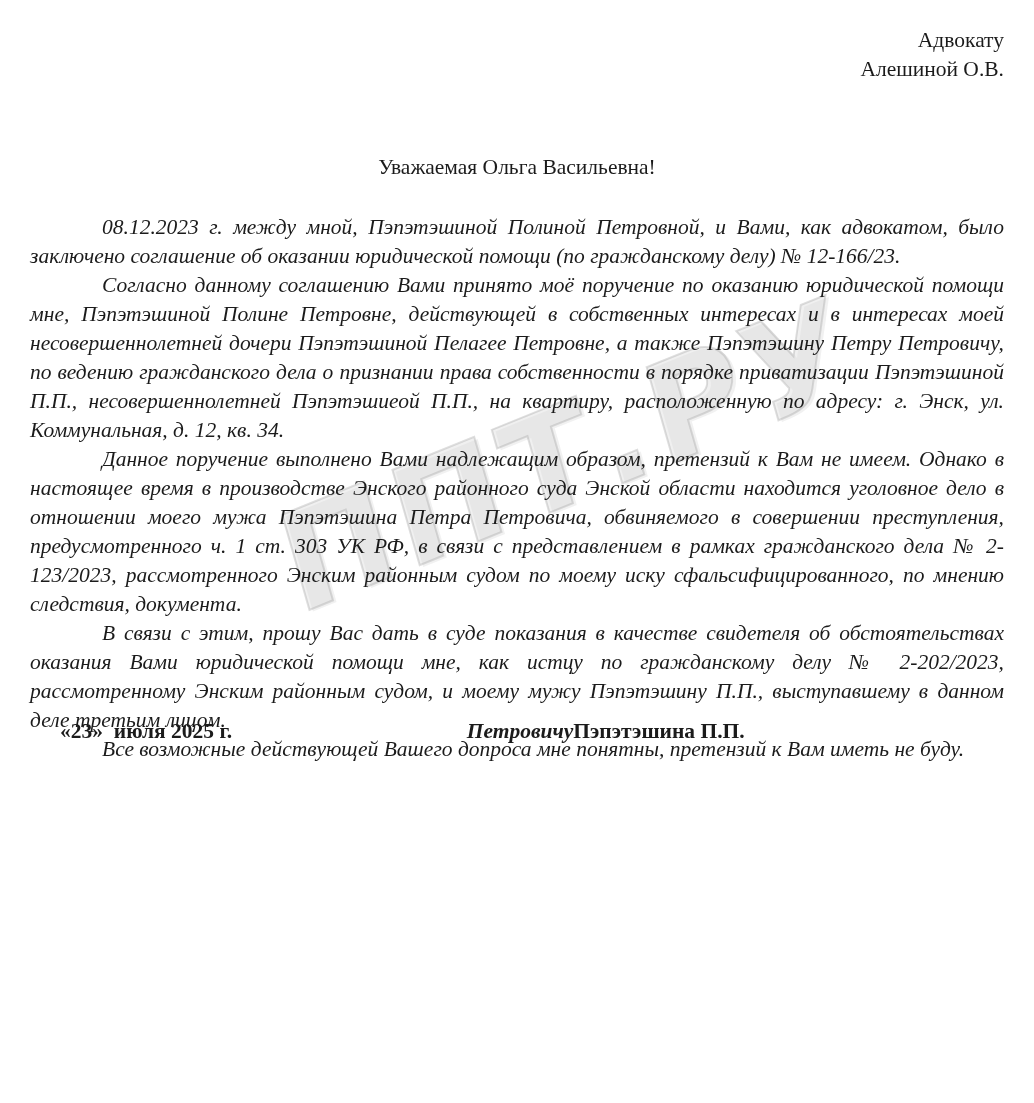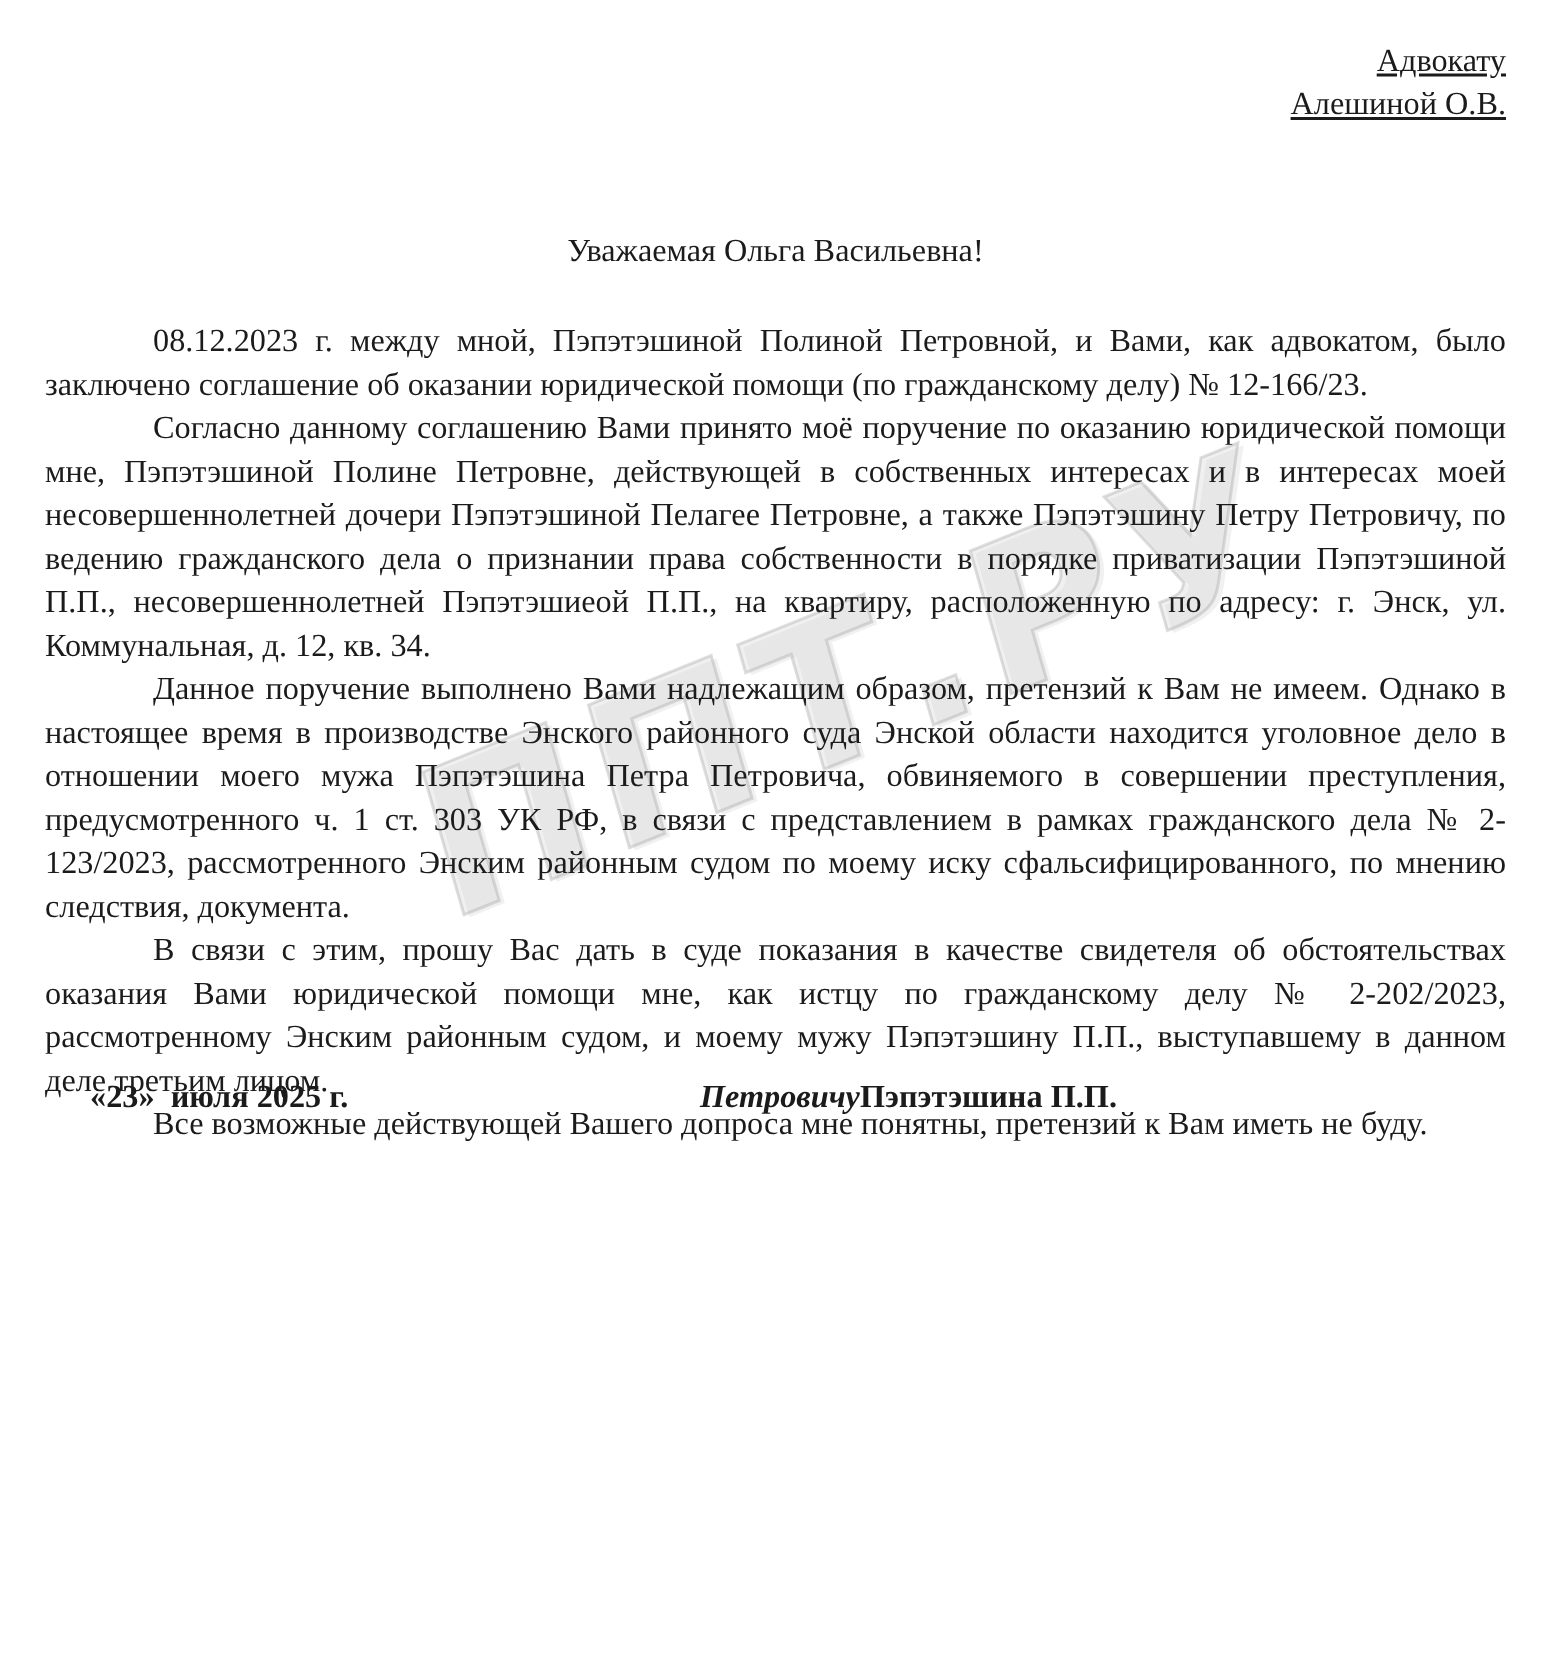--- a/index.html
+++ b/index.html
@@ -15,36 +15,36 @@
     box-sizing: border-box;
     padding: 26px 30px 0 30px;
     font-family: "Liberation Serif", "DejaVu Serif", serif;
     font-size: 21.5px;
     line-height: 29px;
     color: #1b1b1b;
     overflow: hidden;
   }
   .header-block {
     text-align: right;
-    text-decoration: underline;
   }
   .header-line {
     display: block;
   }
   .from-line {
     display: block;
     text-align: right;
     margin-top: 29px; 
   }
   .salutation {
     text-align: center;
     margin-top: 69px;
   }
   .body-block {
     margin-top: 31px;
+    font-style: italic;
   }
   .body-block p {
     margin: 0;
     text-align: justify;
     text-indent: 72px;
   }
   .footer {
     position: absolute;
     left: 30px;
     right: 24px;

